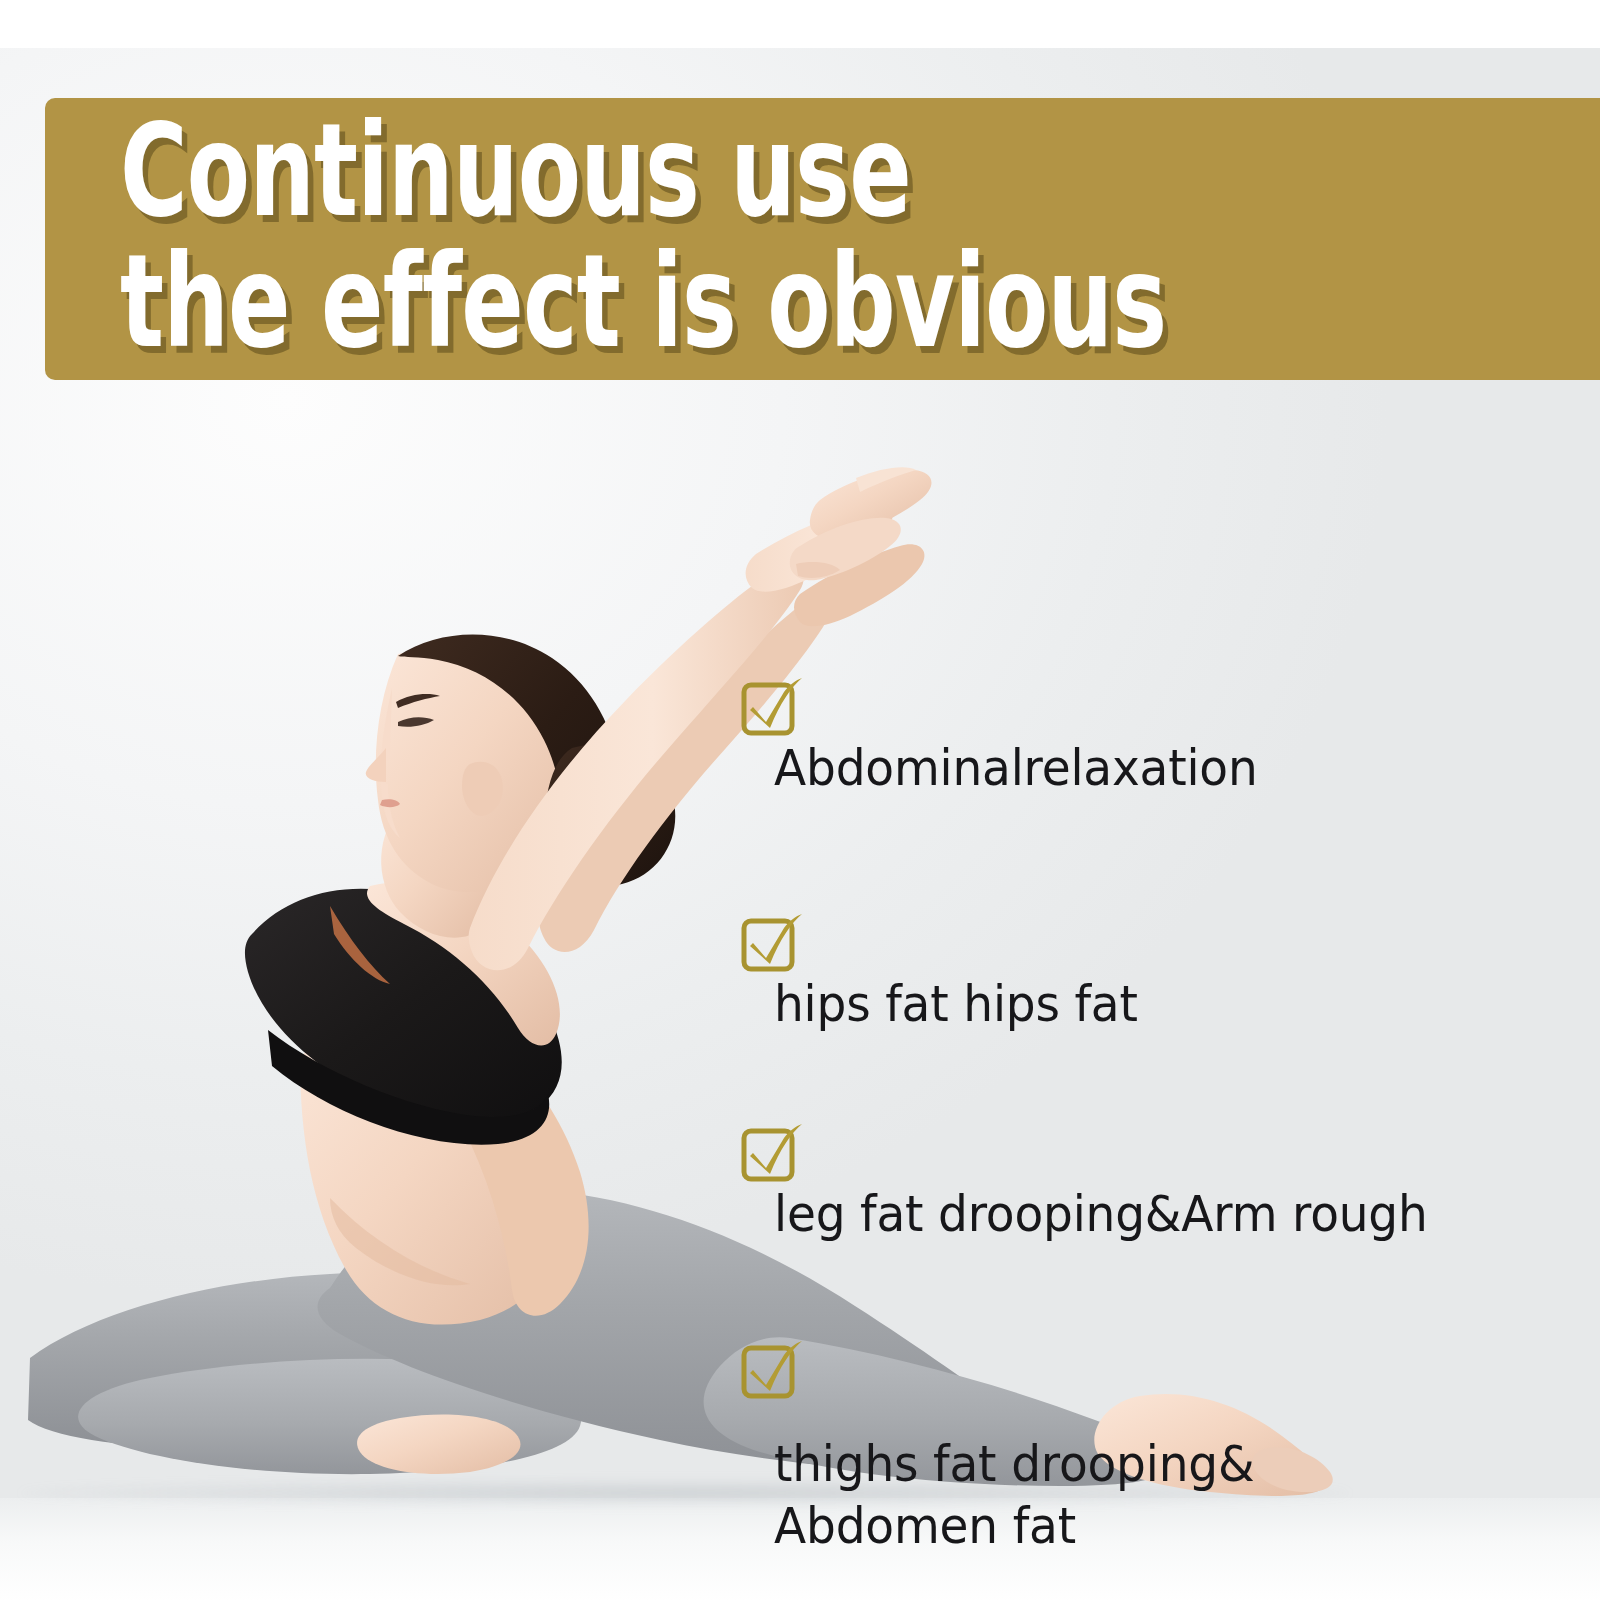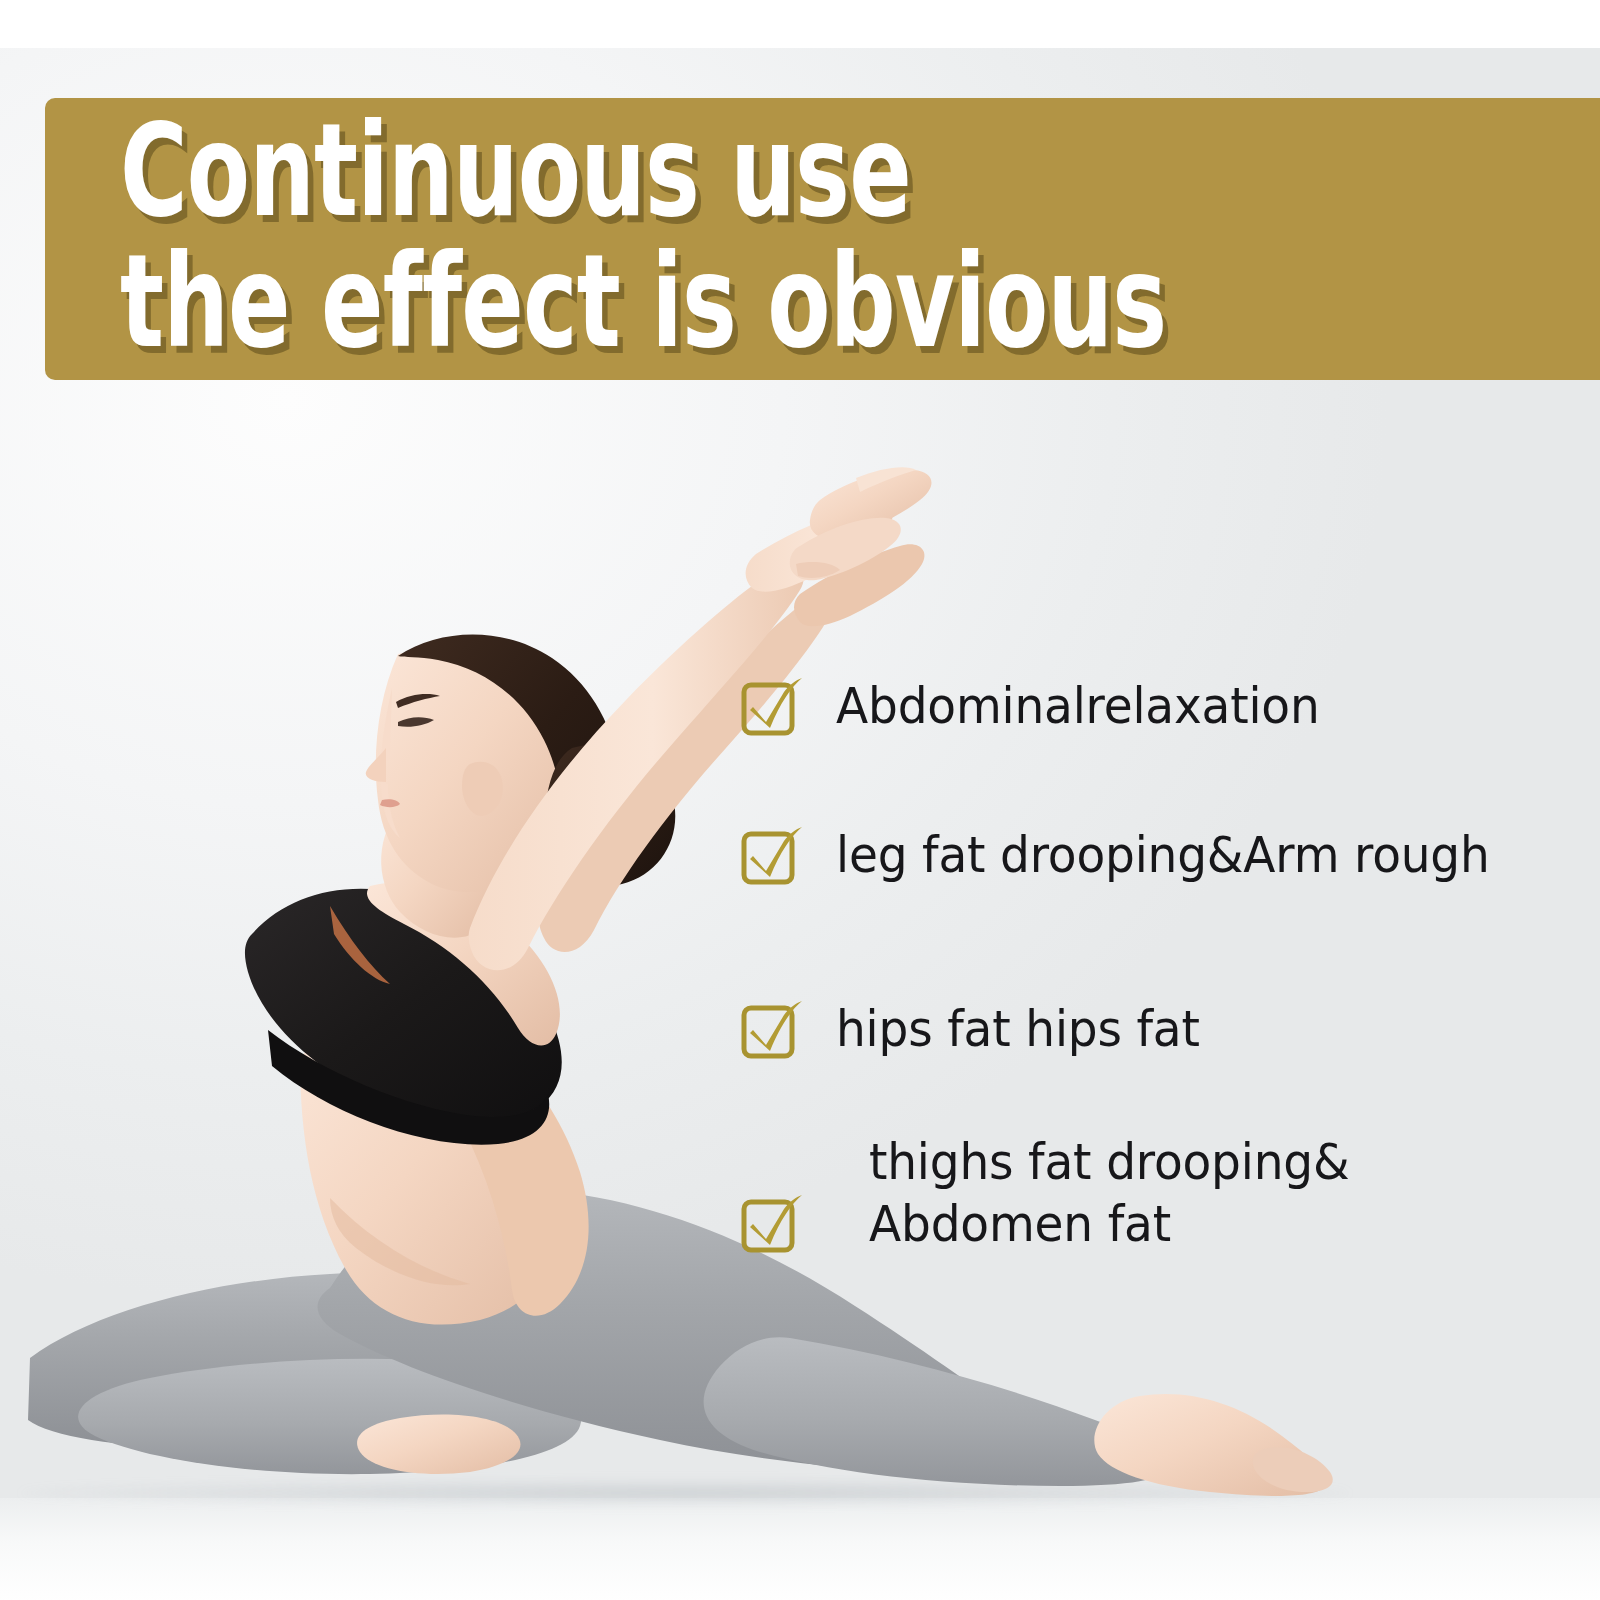--- a/index.html
+++ b/index.html
@@ -83,21 +83,22 @@
   
   .checklist {
     position: absolute;
     left: 740px;
     top: 612px;
     width: 830px;
   }
   .check-row {
     position: relative;
     display: flex;
-    align-items: flex-end;
+    align-items: flex-start;
+    flex-direction: column;
   }
   .check-row.r1 { margin-top: 0px; }
   .check-row.r2 { margin-top: 96px; }
   .check-row.r3 { margin-top: 71px; }
   .check-row.r4 { margin-top: 71px; gap: 33px; }
 
   .checkbox {
     position: relative;
     flex: 0 0 auto;
     width: 62px;
@@ -273,38 +274,38 @@
     <div class="check-row r1">
       <span class="checkbox">
         <svg width="62" height="62" viewBox="0 0 62 62">
           <rect x="4" y="9" width="48" height="48" rx="7" ry="7" fill="none" stroke="#a89330" stroke-width="5"></rect>
           <path d="M 13 31 L 26 46 L 44 16 C 49 9 56 4 62 2 C 52 10 40 27 30 52 L 10 34 Z" fill="#b39c34"></path>
         </svg>
       </span>
       <span class="check-label">Abdominalrelaxation</span>
     </div>
 
+    <div class="check-row r2">
+      <span class="checkbox">
+        <svg width="62" height="62" viewBox="0 0 62 62">
+          <rect x="4" y="9" width="48" height="48" rx="7" ry="7" fill="none" stroke="#a89330" stroke-width="5"></rect>
+          <path d="M 13 31 L 26 46 L 44 16 C 49 9 56 4 62 2 C 52 10 40 27 30 52 L 10 34 Z" fill="#b39c34"></path>
+        </svg>
+      </span>
+      <span class="check-label">hips fat hips fat</span>
+    </div>
+
     <div class="check-row r3">
       <span class="checkbox">
         <svg width="62" height="62" viewBox="0 0 62 62">
           <rect x="4" y="9" width="48" height="48" rx="7" ry="7" fill="none" stroke="#a89330" stroke-width="5"></rect>
           <path d="M 13 31 L 26 46 L 44 16 C 49 9 56 4 62 2 C 52 10 40 27 30 52 L 10 34 Z" fill="#b39c34"></path>
         </svg>
       </span>
       <span class="check-label">leg fat drooping&amp;Arm rough</span>
-    </div>
-
-    <div class="check-row r2">
-      <span class="checkbox">
-        <svg width="62" height="62" viewBox="0 0 62 62">
-          <rect x="4" y="9" width="48" height="48" rx="7" ry="7" fill="none" stroke="#a89330" stroke-width="5"></rect>
-          <path d="M 13 31 L 26 46 L 44 16 C 49 9 56 4 62 2 C 52 10 40 27 30 52 L 10 34 Z" fill="#b39c34"></path>
-        </svg>
-      </span>
-      <span class="check-label">hips fat hips fat</span>
     </div>
 
     <div class="check-row r4">
       <span class="checkbox">
         <svg width="62" height="62" viewBox="0 0 62 62">
           <rect x="4" y="9" width="48" height="48" rx="7" ry="7" fill="none" stroke="#a89330" stroke-width="5"></rect>
           <path d="M 13 31 L 26 46 L 44 16 C 49 9 56 4 62 2 C 52 10 40 27 30 52 L 10 34 Z" fill="#b39c34"></path>
         </svg>
       </span>
       <span class="check-label">thighs fat drooping&amp;

